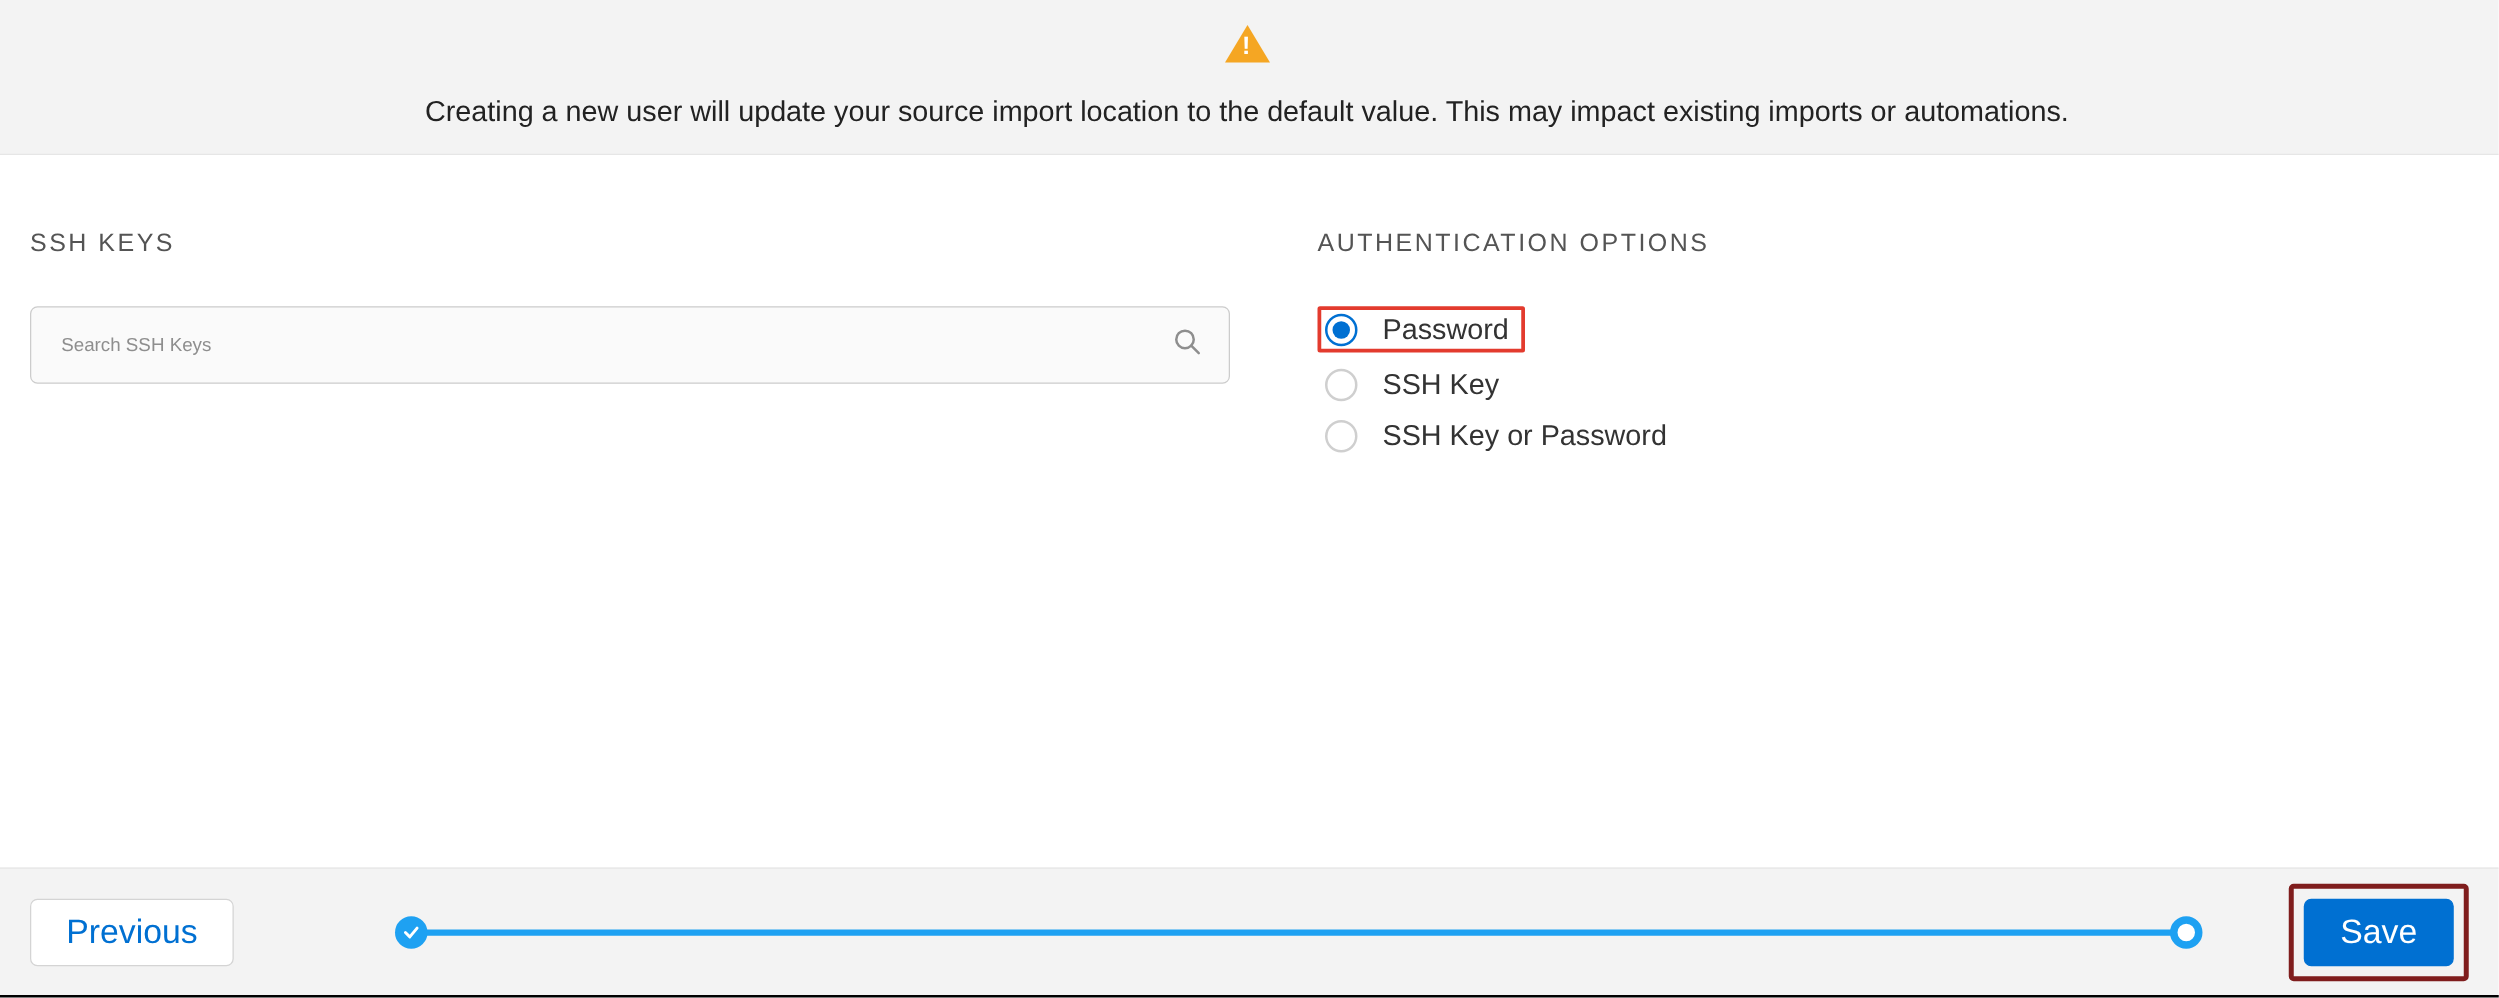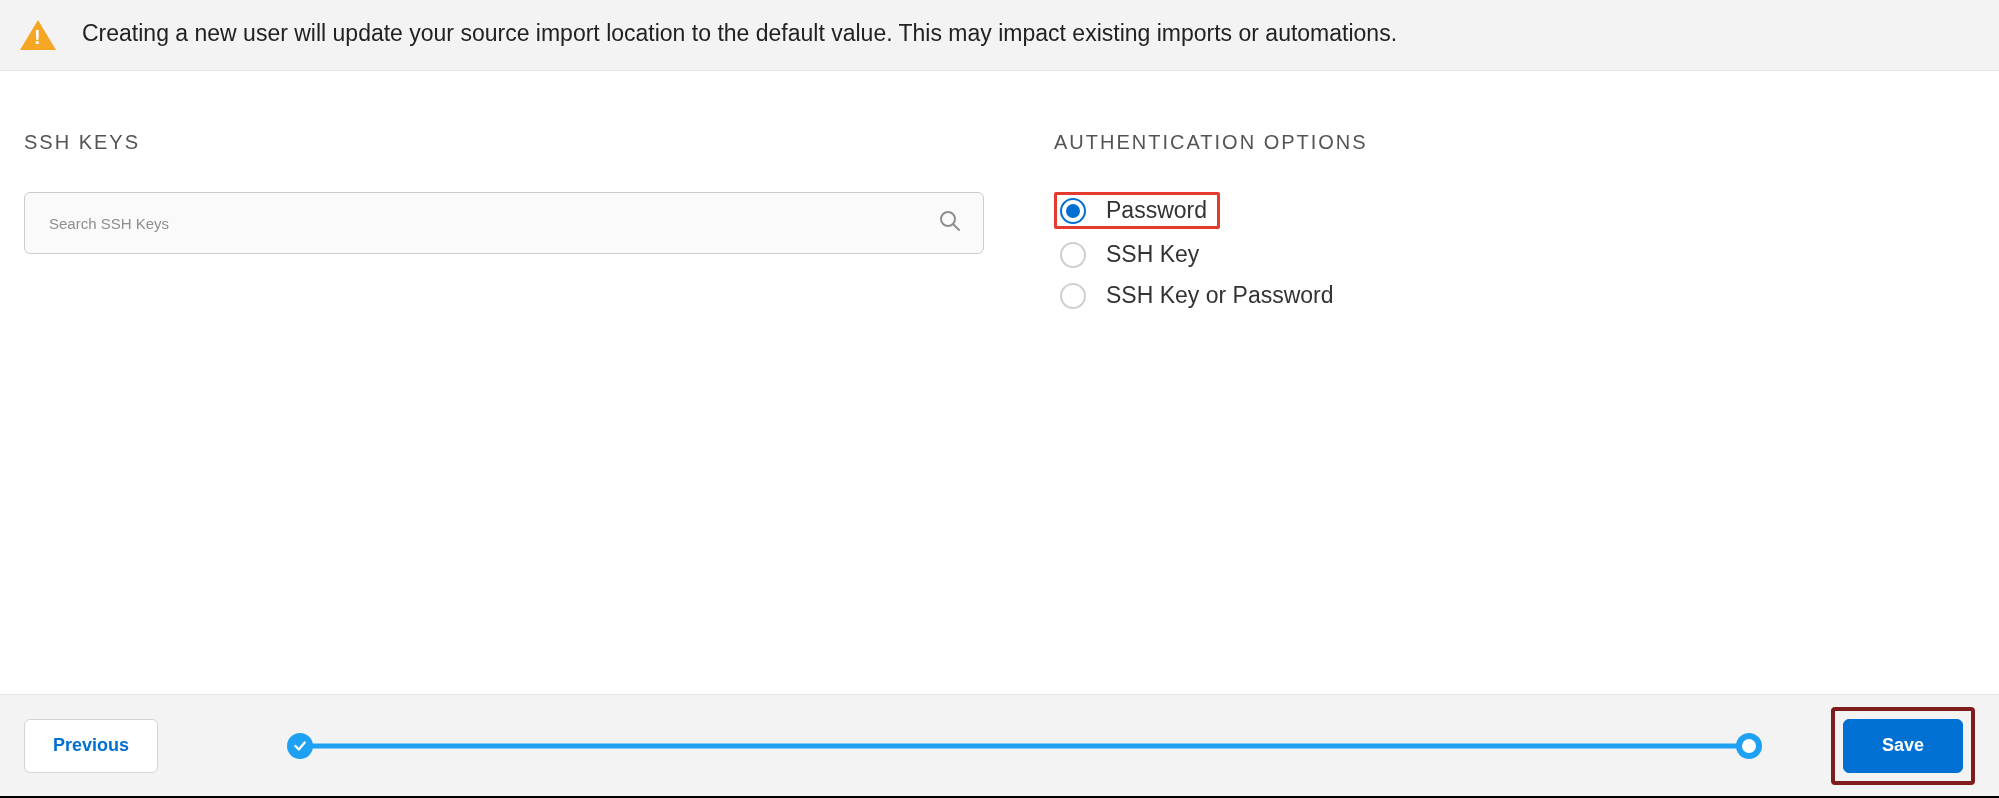--- a/index.html
+++ b/index.html
@@ -14,22 +14,24 @@
       overflow: hidden;
       border-bottom: 2px solid #000;
     }
 
     
     .warning-banner {
       width: 100%;
       background: #f3f3f3;
       border-bottom: 1px solid #e6e6e6;
       display: flex;
+      align-items: center;
       padding: 20px 24px 20px 20px;
       gap: 26px;
+      flex-direction: column;
     }
     .warning-icon {
       width: 0;
       height: 0;
       border-left: 18px solid transparent;
       border-right: 18px solid transparent;
       border-bottom: 30px solid #f5a623;
       position: relative;
       flex-shrink: 0;
     }
@@ -142,22 +144,22 @@
       background: #f3f3f3;
       border-top: 1px solid #e6e6e6;
       display: flex;
       align-items: center;
       padding: 0 24px;
       gap: 30px;
     }
     .btn {
       height: 54px;
       border-radius: 6px;
-      font-size: 18px;
-      font-weight: 700;
+      font-size: 27px;
+      font-weight: 400;
       padding: 0 28px;
       cursor: pointer;
       display: inline-flex;
       align-items: center;
       justify-content: center;
     }
     .btn-prev {
       background: #ffffff;
       border: 1px solid #d4d4d4;
       color: #0070d2;

